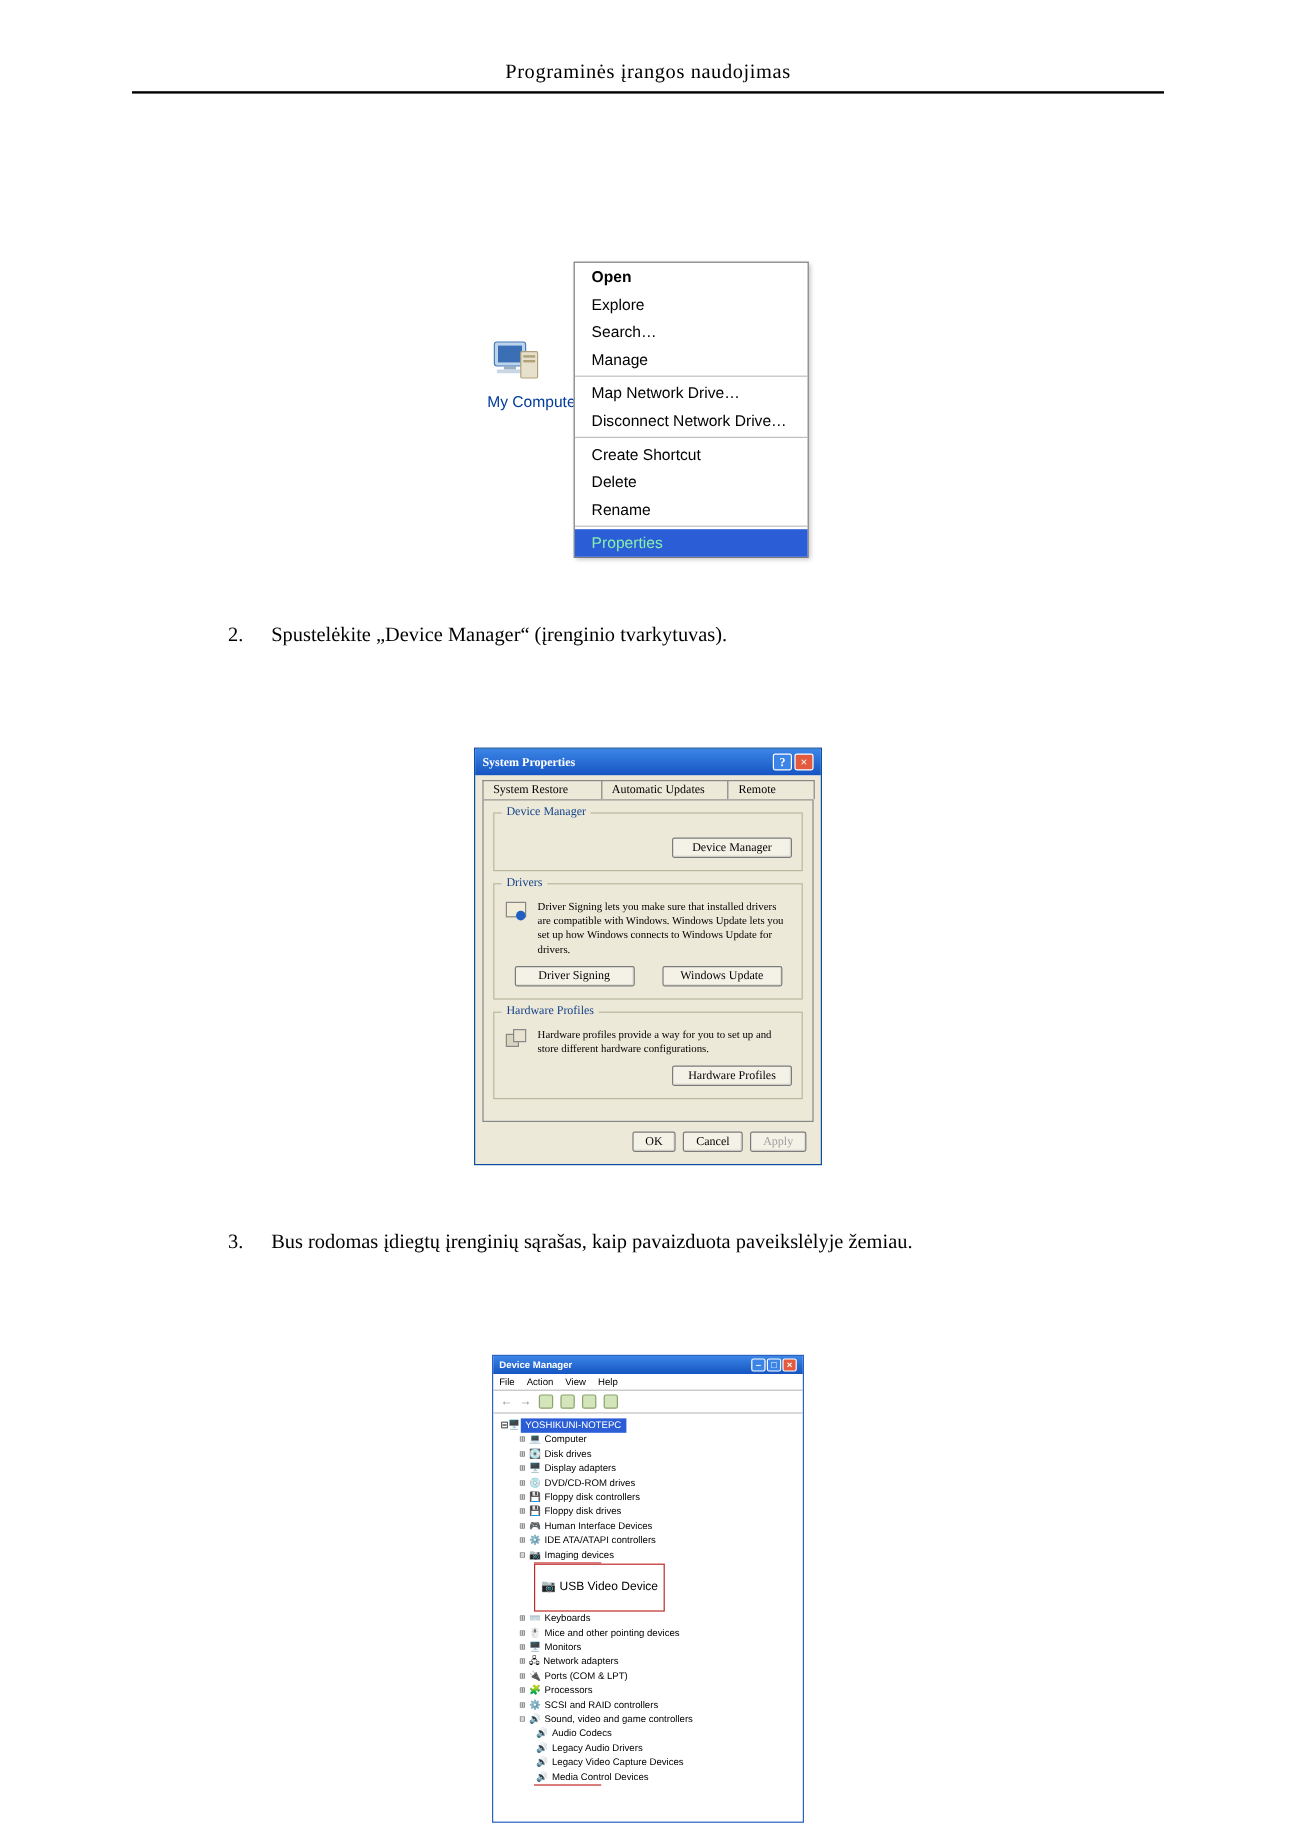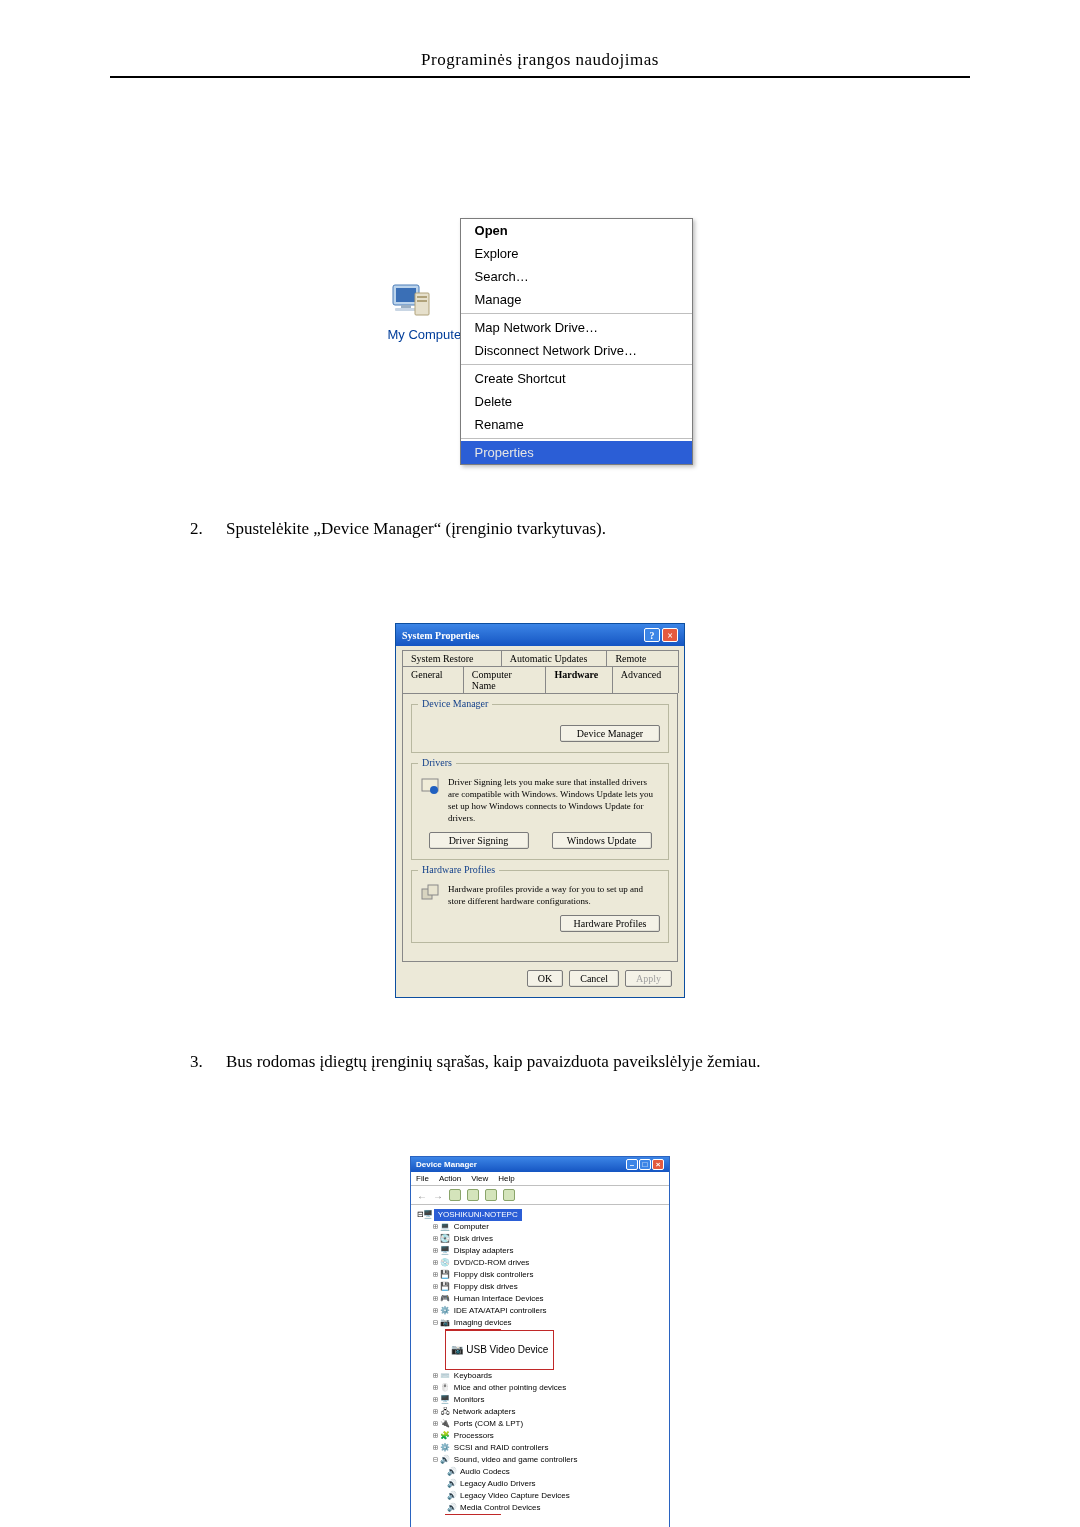--- a/index.html
+++ b/index.html
@@ -22,37 +22,37 @@
       display: flex;
       justify-content: center;
       margin: 80px 0 50px;
     }
     
     .fig1 { display: flex; align-items: center; }
     .mycomputer-block { text-align: center; font-family: Tahoma, Arial, sans-serif; color: #003d9a; font-size: 13px; }
     .mycomputer-block .mc-label { margin-top: 2px; }
     .mc-icon { display: block; }
     .ctx-menu {
-      width: 233px;
+      width: 196px;
       background: #fff;
       border: 1px solid #7c7c7c;
       box-shadow: 2px 2px 4px rgba(0,0,0,0.25);
       font-family: Tahoma, Arial, sans-serif;
       font-size: 13px;
       margin-left: -6px;
       margin-top: 60px;
     }
     .ctx-item {
       padding: 4px 14px;
       cursor: default;
     }
     .ctx-item.bold { font-weight: bold; }
     .ctx-item.highlight {
       background: #2b5ed6;
-      color: #e5e5e5;
+      color: #86efac;
     }
     .ctx-sep { border-top: 1px solid #bfbfbf; margin: 2px 0; }
 
     
     .step-row {
       display: flex;
       margin: 24px 0 12px 80px;
       font-size: 17px;
       line-height: 28px;
     }
@@ -223,26 +223,20 @@
       <span>System Properties</span>
       <div class="titlebar-btns">
         <span class="help-btn">?</span>
         <span class="close-x">×</span>
       </div>
     </div>
     <div class="tabs-row">
       <div class="tab" style="flex:1.2">System Restore</div>
       <div class="tab" style="flex:1.3">Automatic Updates</div>
       <div class="tab" style="flex:0.8">Remote</div>
-    </div>
-    <div class="tabs-row" style="padding-top:0">
-      <div class="tab" style="flex:0.8">General</div>
-      <div class="tab" style="flex:1.2">Computer Name</div>
-      <div class="tab active" style="flex:0.9">Hardware</div>
-      <div class="tab" style="flex:0.9">Advanced</div>
     </div>
     <div class="tabs-body">
       <div class="groupbox">
         <div class="gb-title">Device Manager</div>
         <div class="gb-btns">
           <div class="win-btn wide">Device Manager</div>
         </div>
       </div>
       <div class="groupbox">
         <div class="gb-title">Drivers</div>

